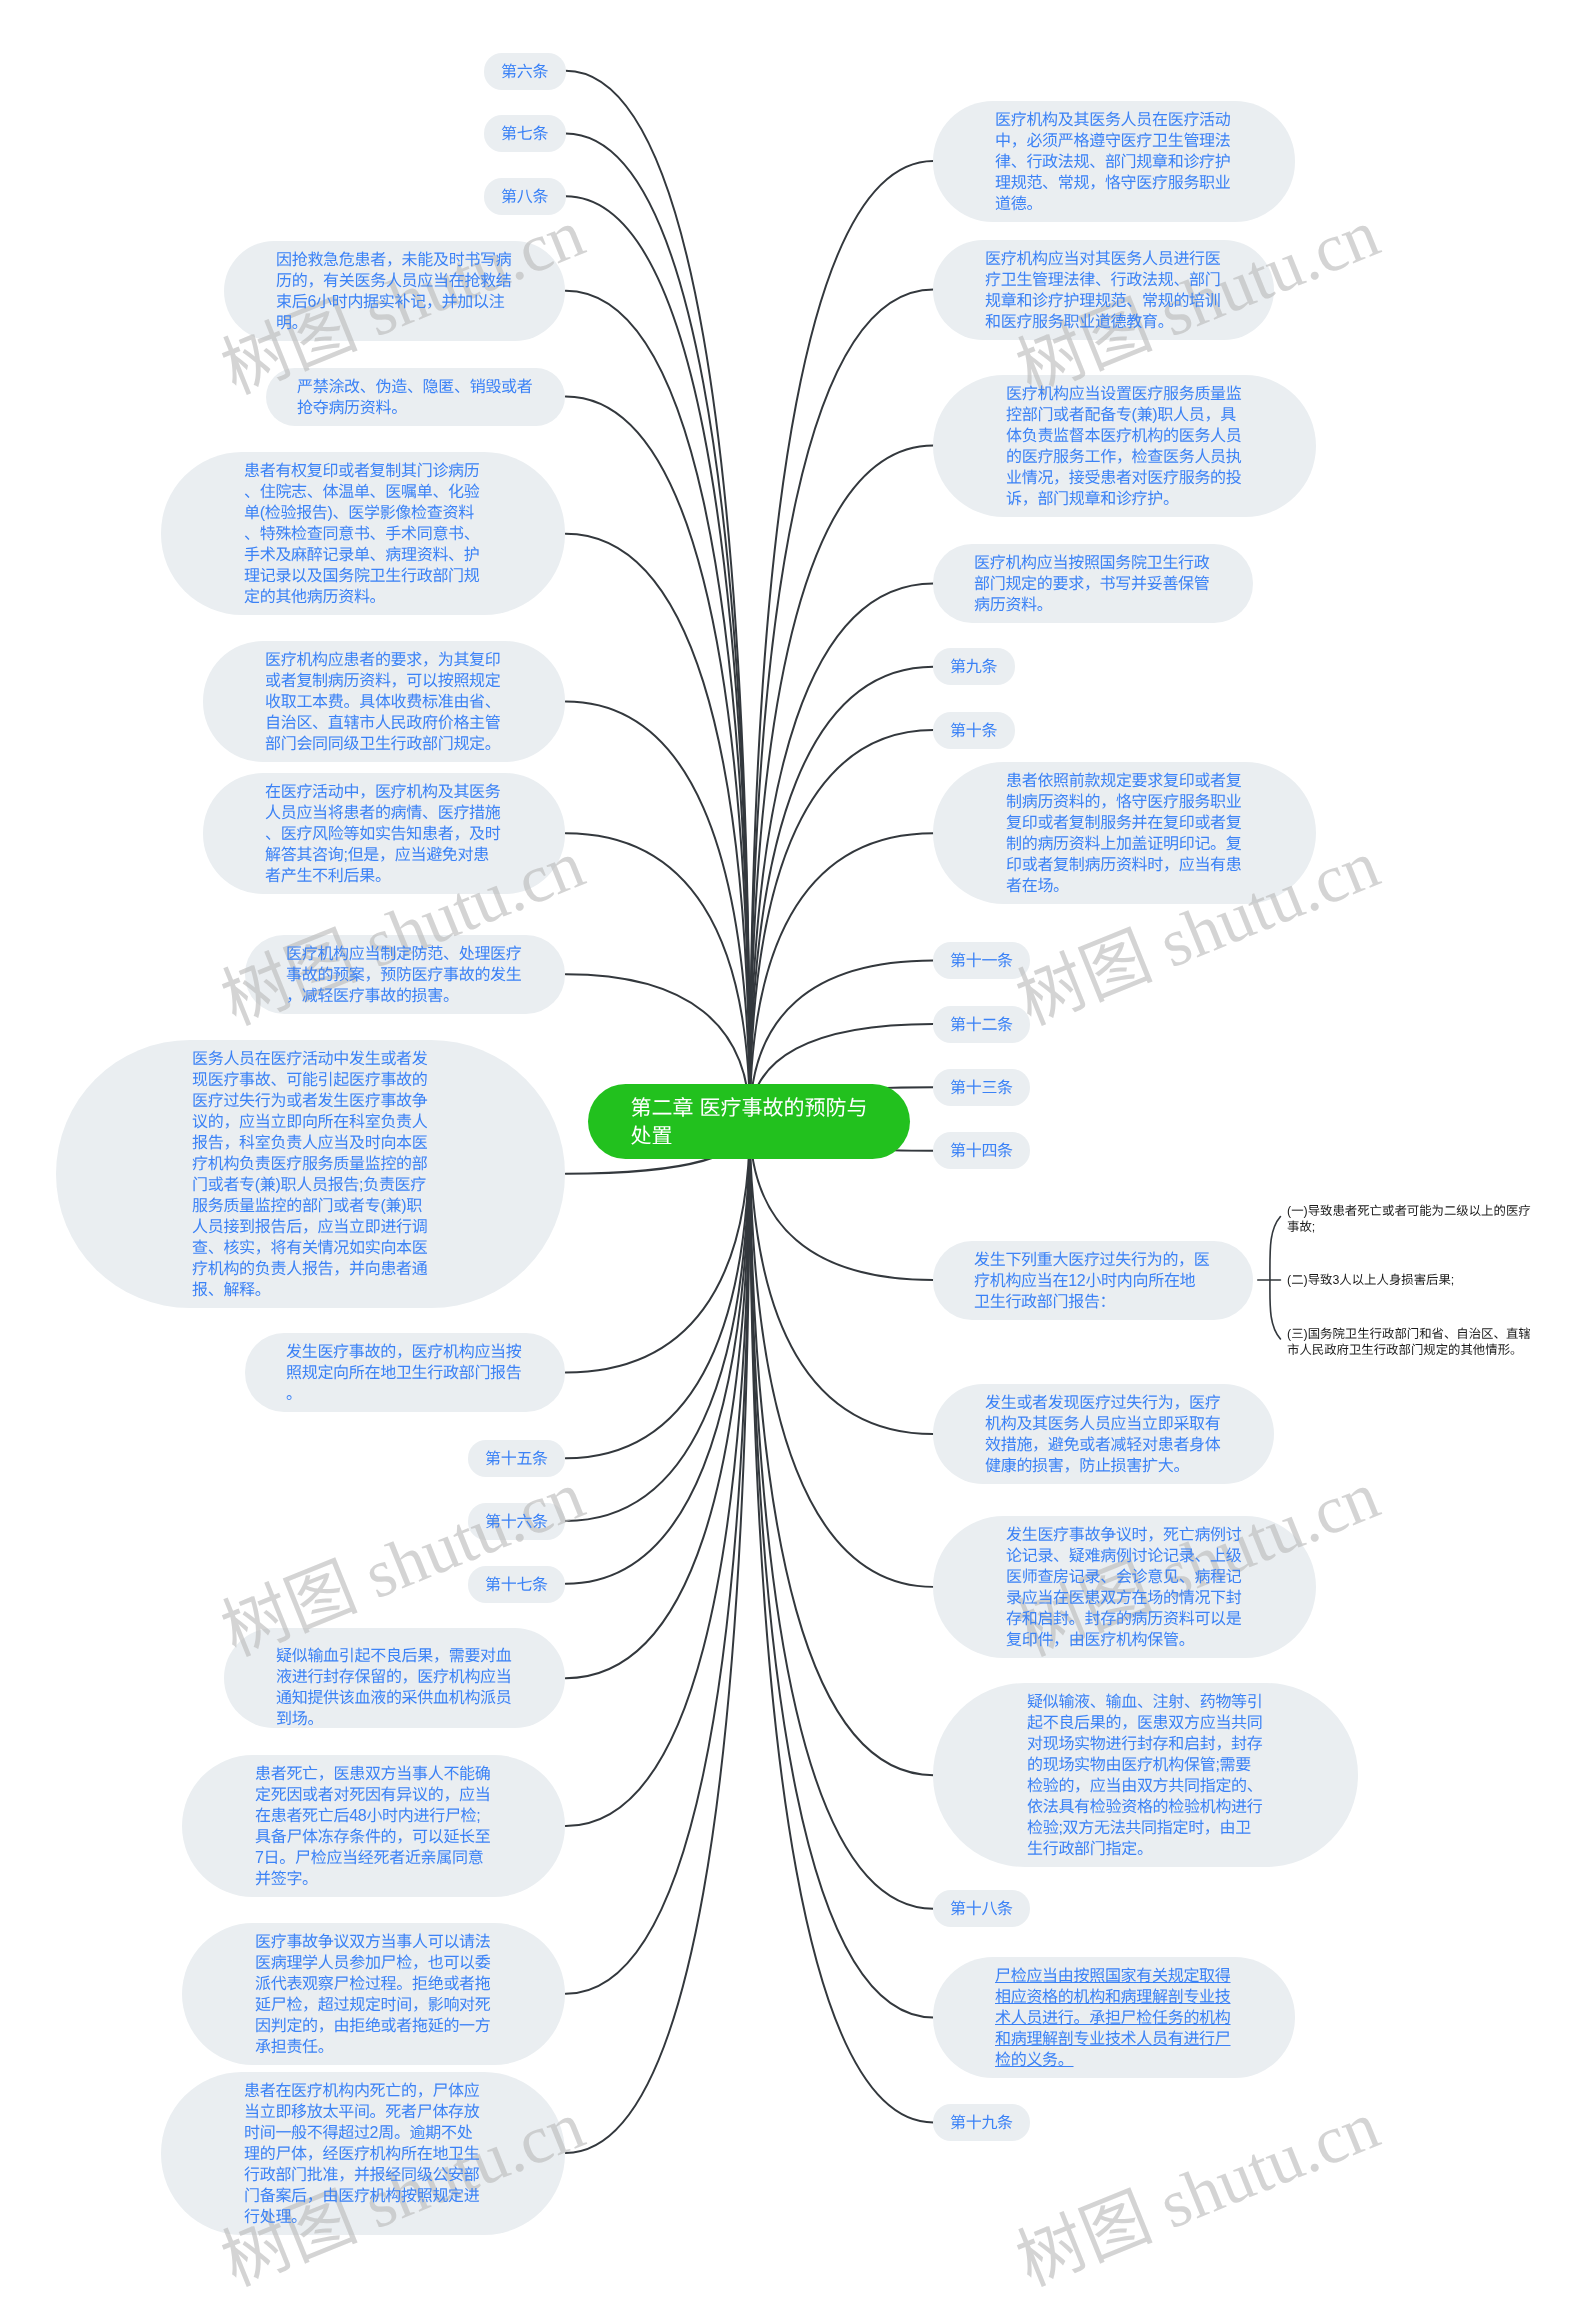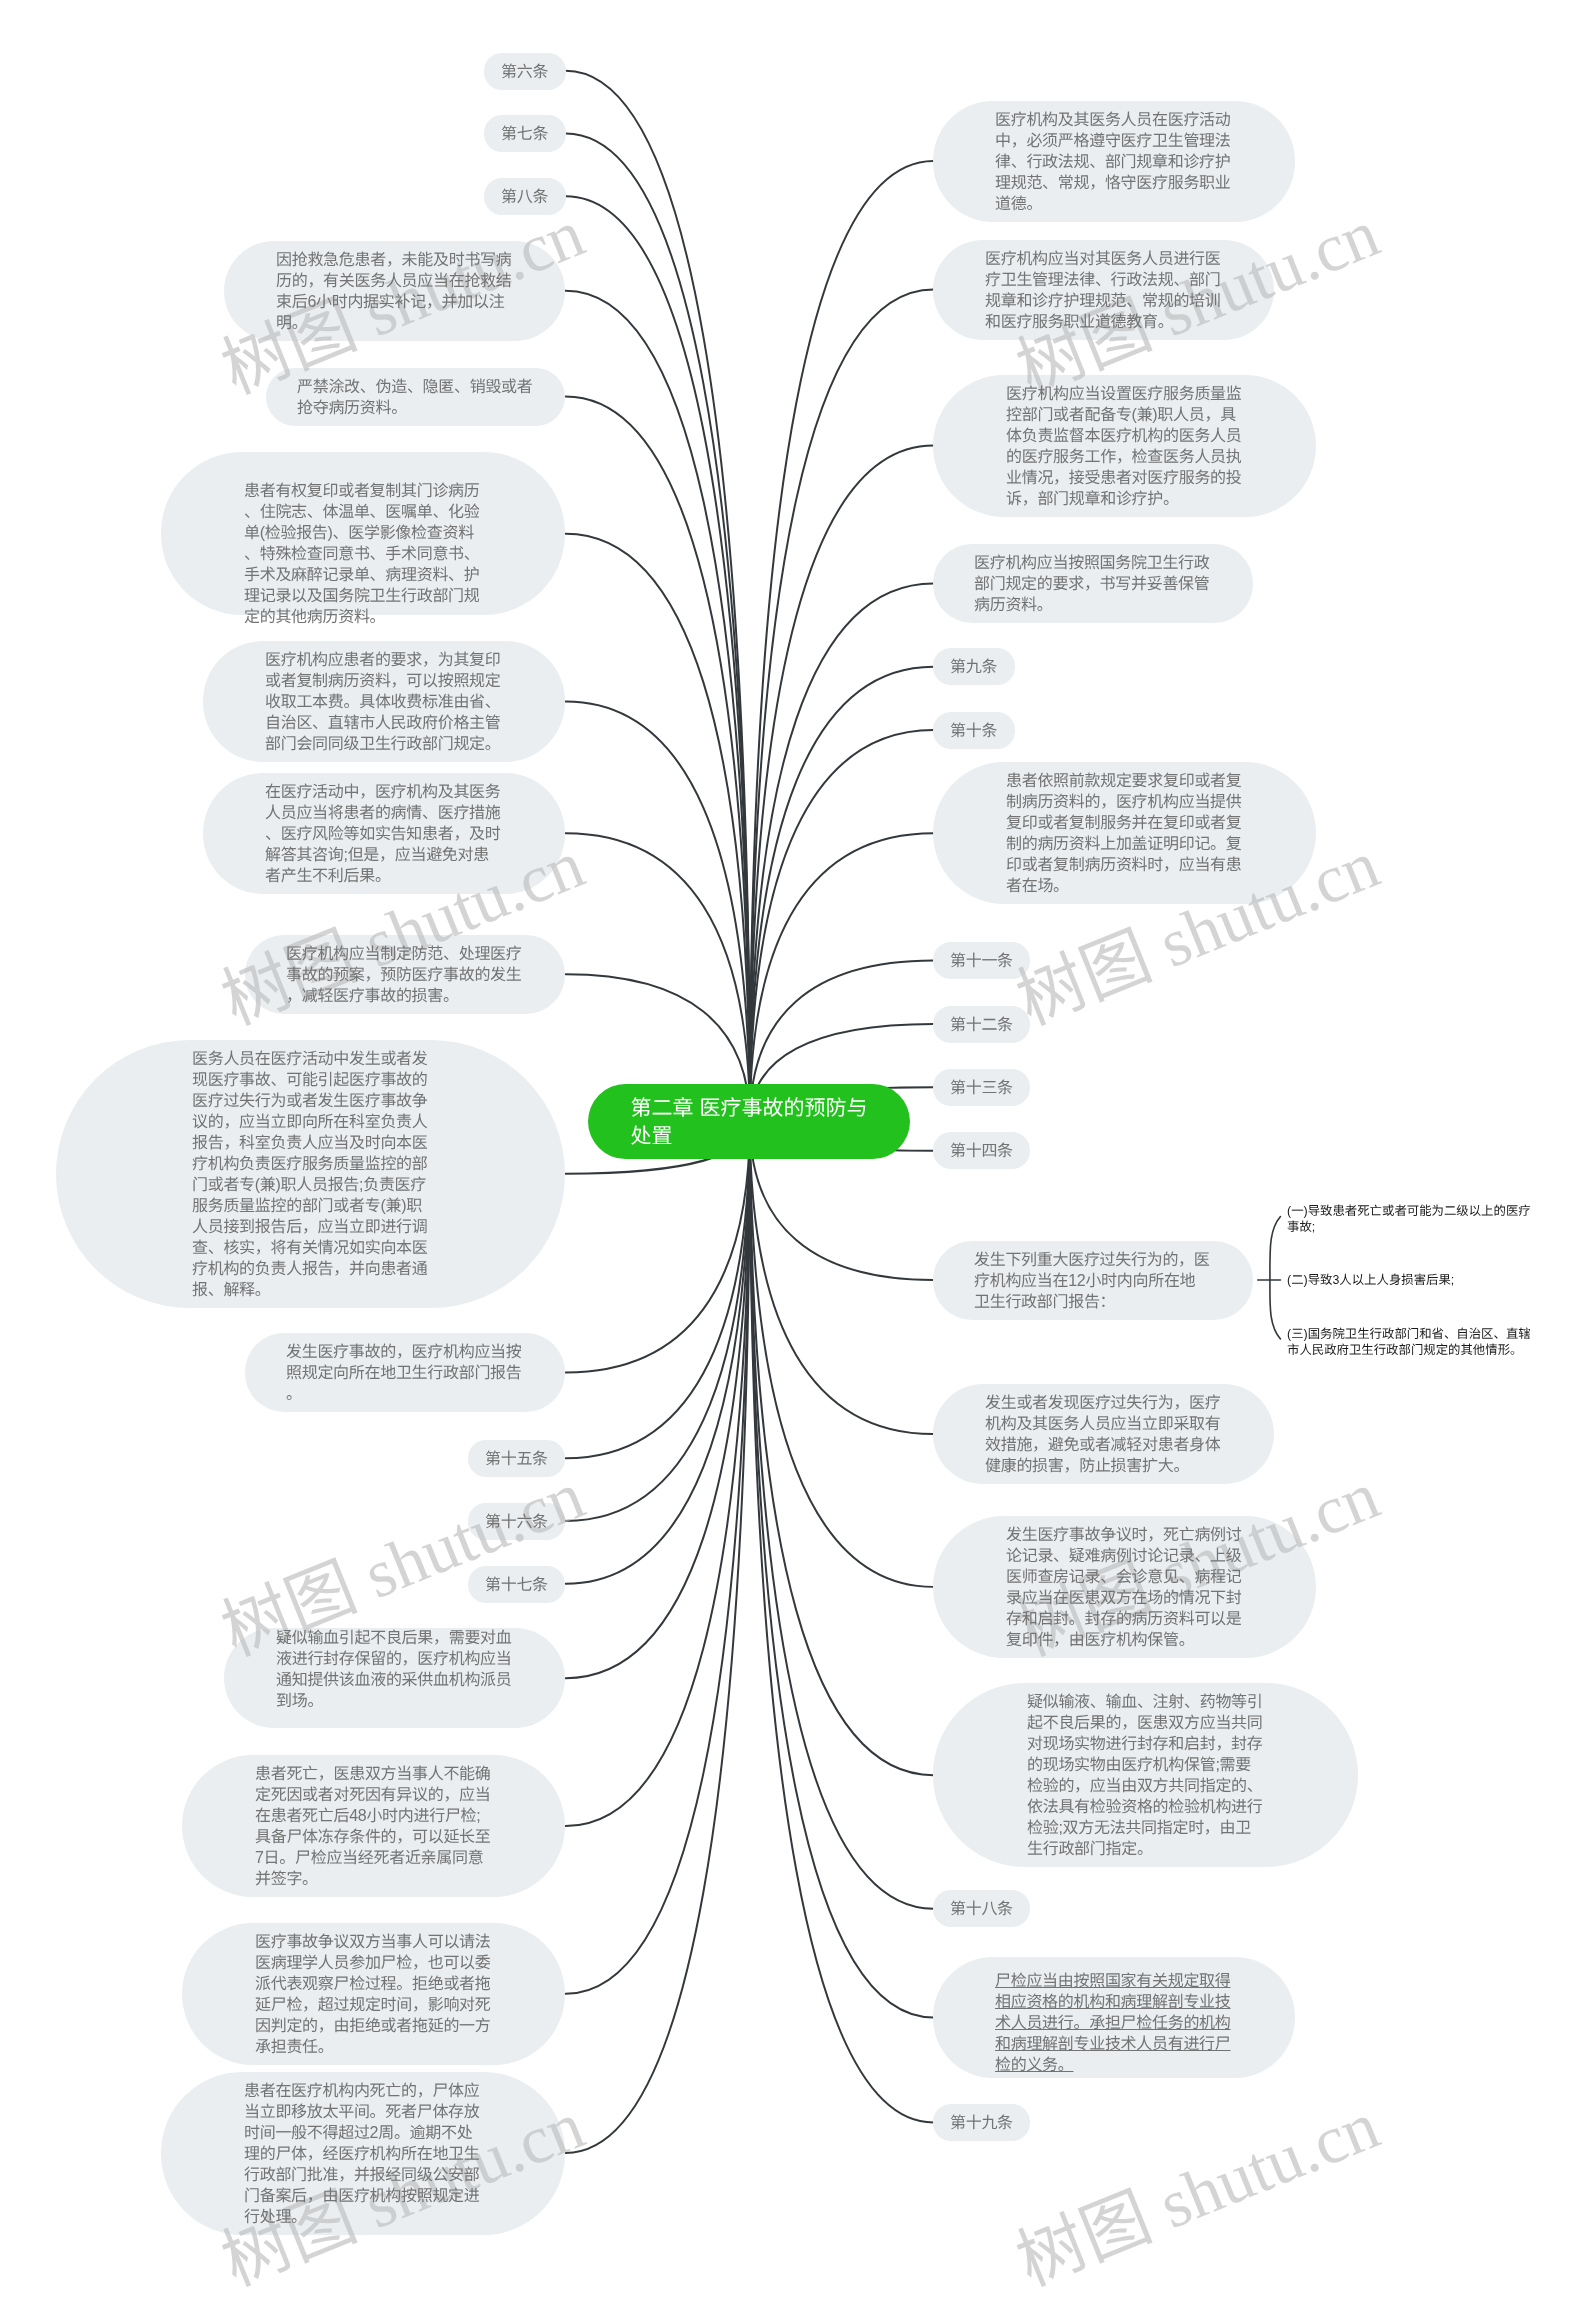--- a/index.html
+++ b/index.html
@@ -1,23 +1,23 @@
 <!DOCTYPE html>
 <html lang="zh-CN" style="font-size:10px"><head>
 <meta charset="utf-8">
 <style>
 *{box-sizing:border-box;margin:0;padding:0}
 html,body{width:1591px;height:2307px;background:#fff;}
 body{position:relative;overflow:hidden;font-family:"Liberation Sans",sans-serif;
      -webkit-font-smoothing:antialiased;}
 #links,#sublinks{position:absolute;left:0;top:0;width:1591px;height:2307px;z-index:1;}
 .nodebg{position:absolute;z-index:2;background:#eaeef1;}
-.nodetx{position:absolute;z-index:6;color:#737373;
+.nodetx{position:absolute;z-index:6;color:#3b82f6;
       font-size:16px;letter-spacing:-0.3px;line-height:21px;
-      display:flex;align-items:flex-end;justify-content:center;}
+      display:flex;align-items:flex-start;justify-content:center;}
 .nodetx .txt{white-space:nowrap}
 .ln{display:block;white-space:pre;}
 #root{position:absolute;z-index:3;left:588px;top:1084px;width:322px;height:75px;
       background:#22c11e;border-radius:38px;color:#fff;font-size:21px;letter-spacing:0;
       line-height:28px;display:flex;align-items:center;justify-content:center;}
 #root .rtxt{text-align:left;}
 .sub{position:absolute;z-index:6;font-size:12.4px;letter-spacing:0px;
      line-height:16px;color:#1a1a1a;}
 #wm{position:absolute;left:0;top:0;width:1591px;height:2307px;z-index:5;pointer-events:none;}
 .wmi{position:absolute;font-family:"Liberation Serif",serif;font-size:68px;color:rgba(186,186,186,0.62);
@@ -307,21 +307,21 @@
     </div>
   </div>
 <div class="nodetx" style="left:933px;top:712px;width:82px;height:37px;padding:7.8px 17px;">
     <div class="txt" style="width:48px">
       <span class="ln">第十条</span>
     </div>
   </div>
 <div class="nodetx" style="left:933px;top:762px;width:383px;height:142px;padding:7.8px 73px;">
     <div class="txt" style="width:238px">
       <span class="ln">患者依照前款规定要求复印或者复</span>
-      <span class="ln">制病历资料的，医疗机构应当提供</span>
+      <span class="ln">制病历资料的，恪守医疗服务职业</span>
       <span class="ln">复印或者复制服务并在复印或者复</span>
       <span class="ln">制的病历资料上加盖证明印记。复</span>
       <span class="ln">印或者复制病历资料时，应当有患</span>
       <span class="ln">者在场。</span>
     </div>
   </div>
 <div class="nodetx" style="left:933px;top:942px;width:97px;height:37px;padding:7.8px 17px;">
     <div class="txt" style="width:63px">
       <span class="ln">第十一条</span>
     </div>

